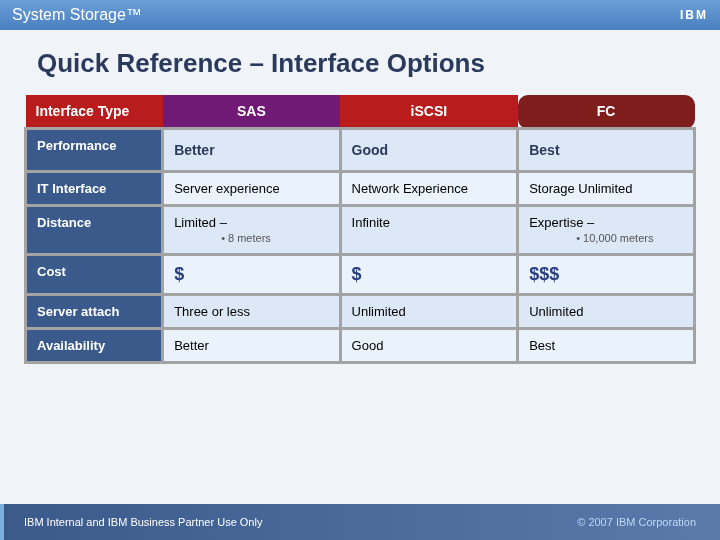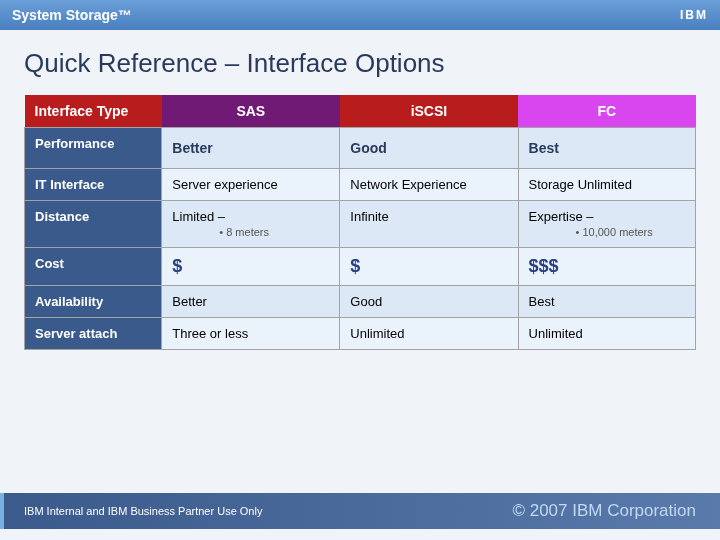--- a/index.html
+++ b/index.html
@@ -15,42 +15,43 @@
     .header-bar {
       background: linear-gradient(to bottom, #6a9fd8, #4a7fc0);
       height: 30px;
       display: flex;
       align-items: center;
       justify-content: space-between;
       padding: 0 12px;
     }
     .header-title {
       color: white;
-      font-size: 14px;
-      font-weight: bold;
+      font-size: 16px;
+      font-weight: normal;
     }
     .ibm-logo {
       color: white;
       font-size: 12px;
       font-weight: bold;
       letter-spacing: 2px;
     }
 
     
     .main-content {
       background: #f0f4f8;
       padding: 18px 24px 10px 24px;
       flex: 1;
     }
 
     .page-title {
       font-size: 26px;
       color: #2a3a5c;
-      font-weight: normal;
+      font-weight: bold;
       margin-bottom: 16px;
+      margin-left: 13px;
     }
 
     
     .ref-table {
       width: 100%;
       border-collapse: collapse;
       font-size: 13px;
     }
 
     .ref-table thead tr th {
@@ -68,28 +69,29 @@
     }
     .ref-table thead tr th:nth-child(2) {
       background: #701a75;
       width: 185px;
     }
     .ref-table thead tr th:nth-child(3) {
       background: #b91c1c;
       width: 185px;
     }
     .ref-table thead tr th:nth-child(4) {
-      background: #d946ef;
+      background: #7f1d1d;
       width: 185px;
+      border-radius: 10px;
     }
 
     .ref-table tbody tr td {
       padding: 8px 10px;
       vertical-align: top;
-      border: 1px solid #a3a3a3;
+      border: 3px solid #a3a3a3;
     }
 
     .ref-table tbody tr td:first-child {
       background: #3a5a8c;
       color: white;
       font-weight: bold;
       font-size: 13px;
     }
 
     .ref-table tbody tr:nth-child(odd) td:not(:first-child) {
@@ -123,39 +125,39 @@
 
     
     .footer {
       background: linear-gradient(to right, #3a5a8c, #5a7aac);
       height: 36px;
       display: flex;
       align-items: center;
       justify-content: space-between;
       padding: 0 24px;
       position: absolute;
-      bottom: 11px;
+      bottom: 0;
       left: 0;
       right: 0;
     }
     .footer-left-accent {
       position: absolute;
       left: 0;
       bottom: 0;
       width: 4px;
       height: 36px;
       background: #7ab0e0;
     }
     .footer-text {
       color: white;
       font-size: 11px;
     }
     .footer-copy {
       color: #c0d8f0;
-      font-size: 17px;
+      font-size: 11px;
       margin-left: 24px;
     }
 
     .wrapper {
       position: relative;
       height: 540px;
       display: flex;
       flex-direction: column;
     }
   </style>
@@ -211,31 +213,31 @@
         </tr>
 
         <tr>
           <td>Cost</td>
           <td class="cost-cell">$</td>
           <td class="cost-cell">$</td>
           <td class="cost-cell">$$$</td>
         </tr>
 
         <tr>
+          <td>Server attach</td>
+          <td>Three or less</td>
+          <td>Unlimited</td>
+          <td>Unlimited</td>
+        </tr>
+
+        <tr>
           <td>Availability</td>
           <td>Better</td>
           <td>Good</td>
           <td>Best</td>
-        </tr>
-
-        <tr>
-          <td>Server attach</td>
-          <td>Three or less</td>
-          <td>Unlimited</td>
-          <td>Unlimited</td>
         </tr>
       </tbody>
     </table>
   </div>
 
   <div class="footer">
     <div class="footer-left-accent"></div>
     <span class="footer-text">IBM Internal and IBM Business Partner Use Only</span>
     <span class="footer-copy">© 2007 IBM Corporation</span>
   </div>

